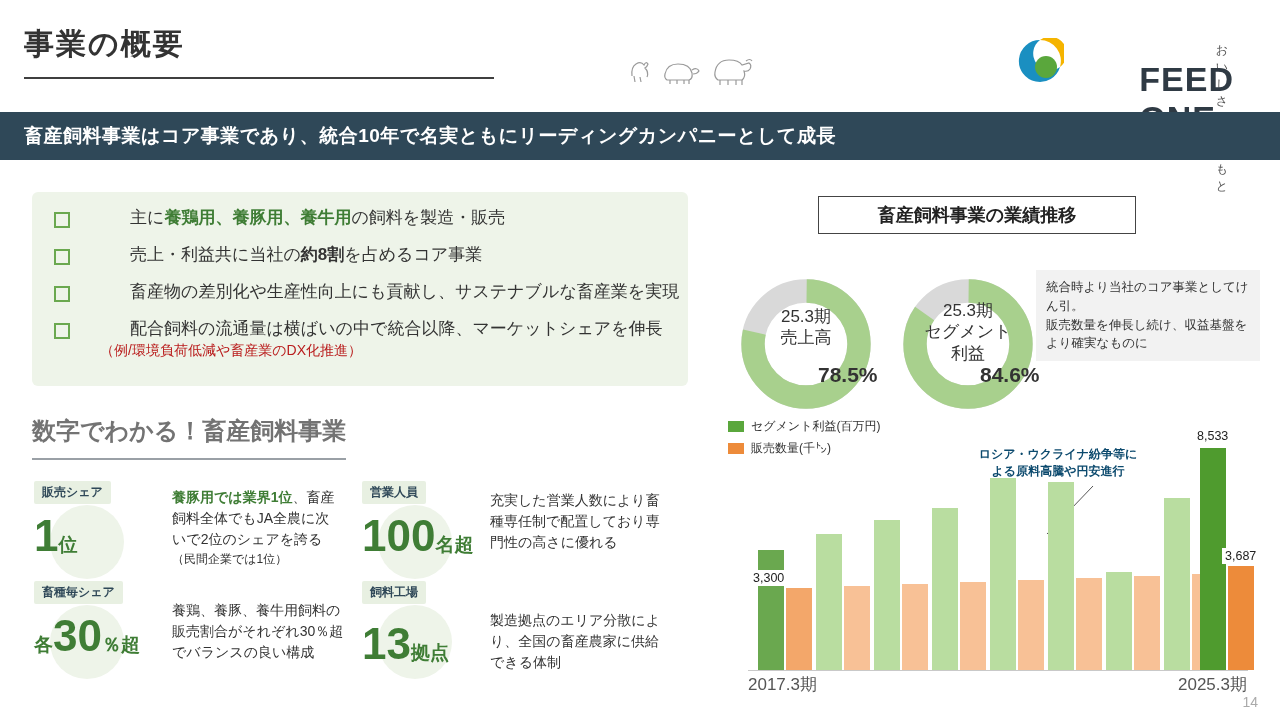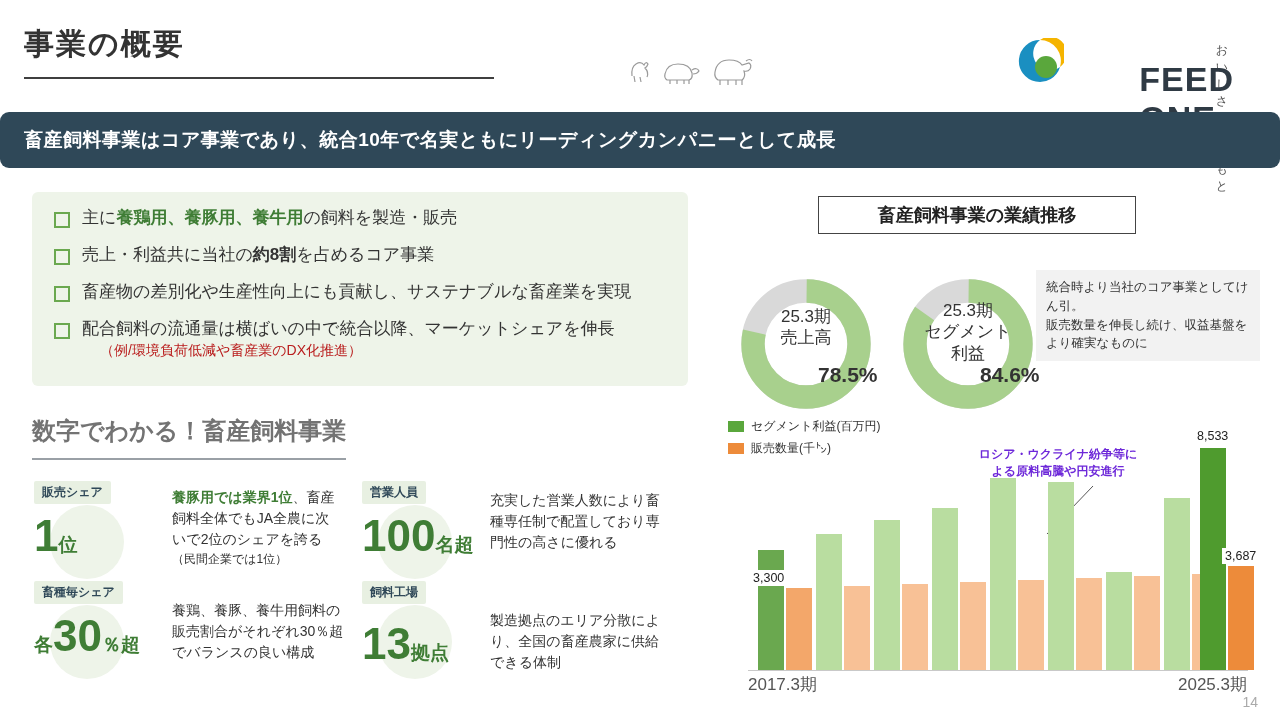--- a/index.html
+++ b/index.html
@@ -30,35 +30,35 @@
   }
   .logo-mark{
     position:absolute;right:216px;top:38px;width:48px;height:44px;
   }
   .logo-text{
     position:absolute;right:24px;top:40px;
     font-size:34px;font-weight:bold;color:#2f3a44;letter-spacing:1px;
   }
   
   .banner{
-    position:absolute;left:0;top:112px;width:1280px;height:56px;
+    position:absolute;left:0;top:112px;width:1280px;height:48px;
     background:#2f4858;color:#ffffff;
-    display:flex;align-items:center;border-radius:9px;
+    display:flex;align-items:center;
   }
   .banner-text{
     margin-left:24px;font-size:19px;font-weight:bold;letter-spacing:0.5px;
   }
   
   .bullet-box{
     position:absolute;left:32px;top:192px;width:656px;height:194px;
     background:#eef4e9;border-radius:6px;
   }
   .bullet-row{
     display:flex;align-items:flex-start;margin:0 0 0 22px;
-    padding-top:14px;font-size:17px;color:#333;
+    padding-top:14px;font-size:17px;color:#333;gap:48px;
   }
   .bullet-row .sq{
     width:12px;height:12px;border:2px solid #6aa84f;margin:6px 12px 0 0;flex:none;
   }
   .b-green{color:#3f7d35;font-weight:bold;}
   .b-bold{font-weight:bold;}
   .sub-note{
     margin:2px 0 0 68px;font-size:14px;color:#b91c1c;
   }
   .section2-title{
@@ -105,21 +105,21 @@
   .side-note{
     position:absolute;left:1036px;top:270px;width:224px;
     background:#f2f2f2;font-size:12.5px;line-height:1.5;color:#333;padding:8px 10px;
     box-sizing:border-box;
   }
   .legend{position:absolute;left:728px;top:418px;font-size:12px;color:#333;}
   .legend-row{display:flex;align-items:center;margin-bottom:5px;}
   .legend-swatch{width:16px;height:11px;margin-right:7px;}
   .annot{
     position:absolute;left:978px;top:446px;width:160px;
-    font-size:12px;font-weight:bold;color:#6d28d9;line-height:1.4;text-align:center;
+    font-size:12px;font-weight:bold;color:#0c4a6e;line-height:1.4;text-align:center;
   }
   .annot-line{position:absolute;left:1045px;top:486px;width:40px;height:48px;}
   .bars{position:absolute;left:748px;top:430px;width:500px;height:240px;}
   .bar-group{position:absolute;bottom:0;}
   .bar{position:absolute;bottom:0;}
   .bar-lbl{
     position:absolute;font-size:12.5px;color:#222;white-space:nowrap;
     background:#fff;padding:1px 3px;
   }
   .axis{

